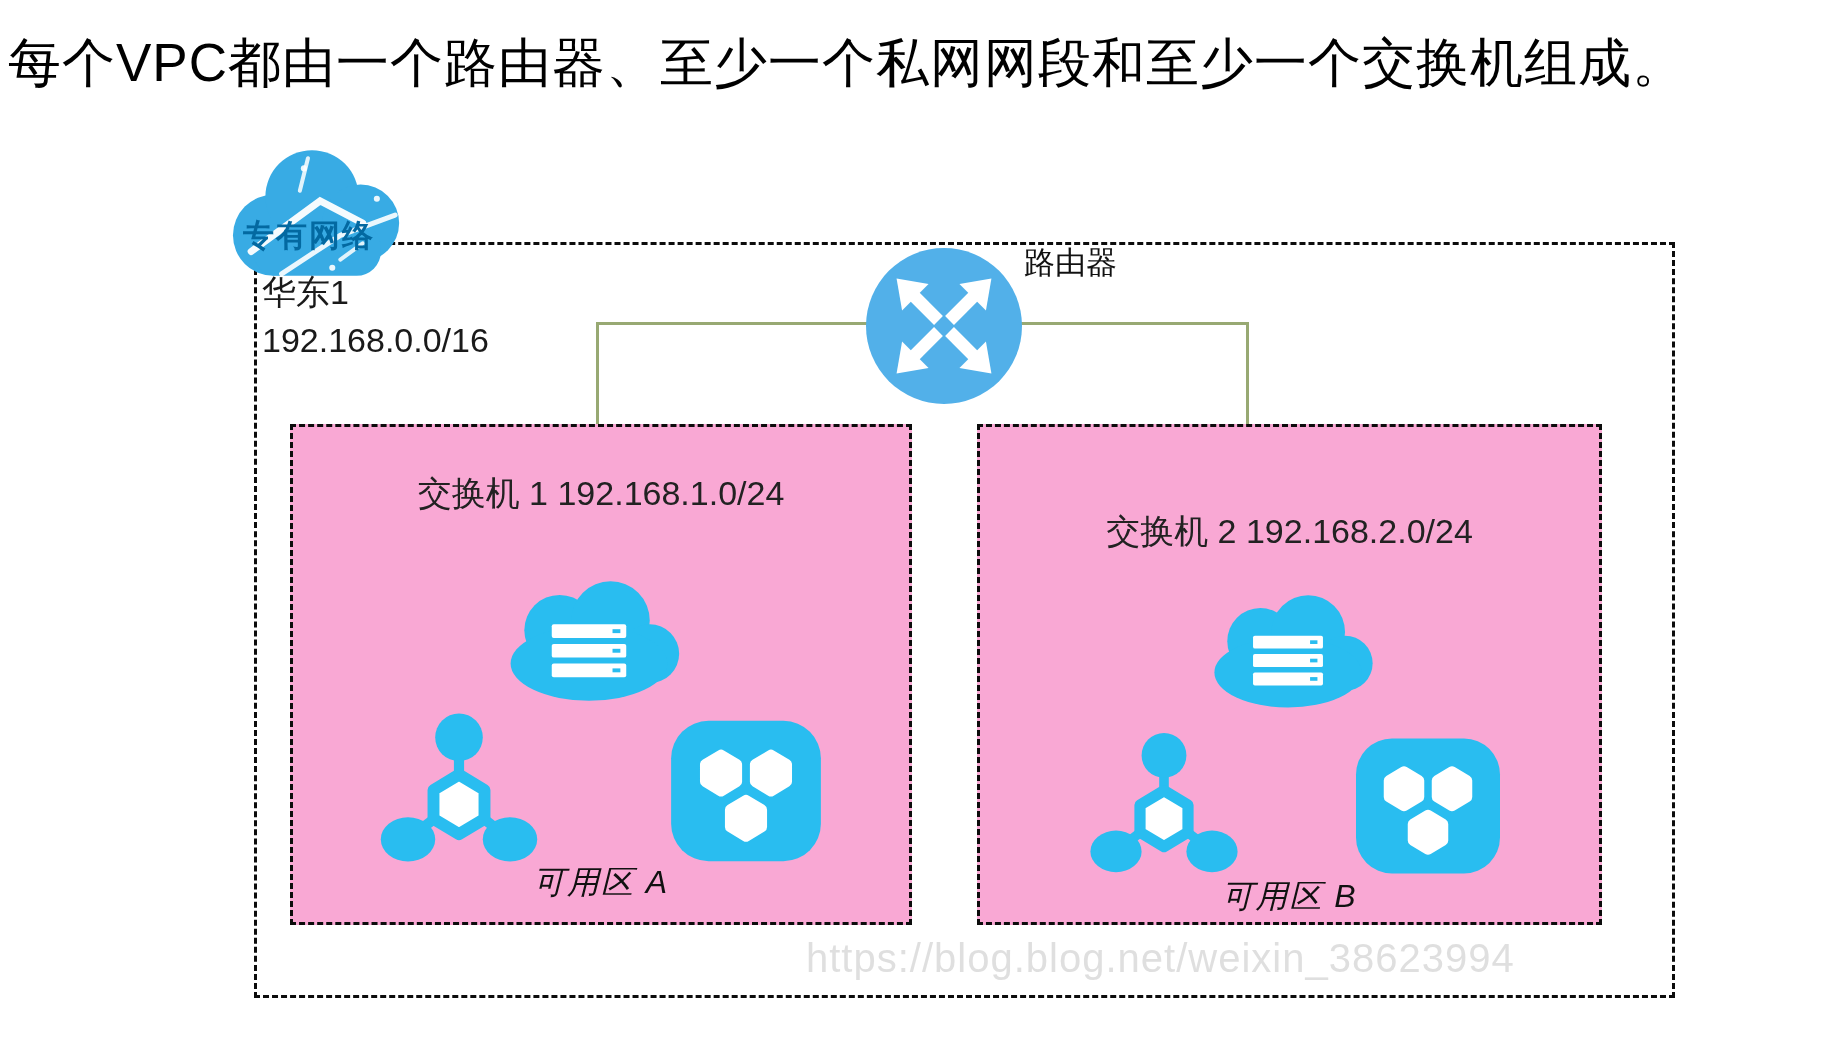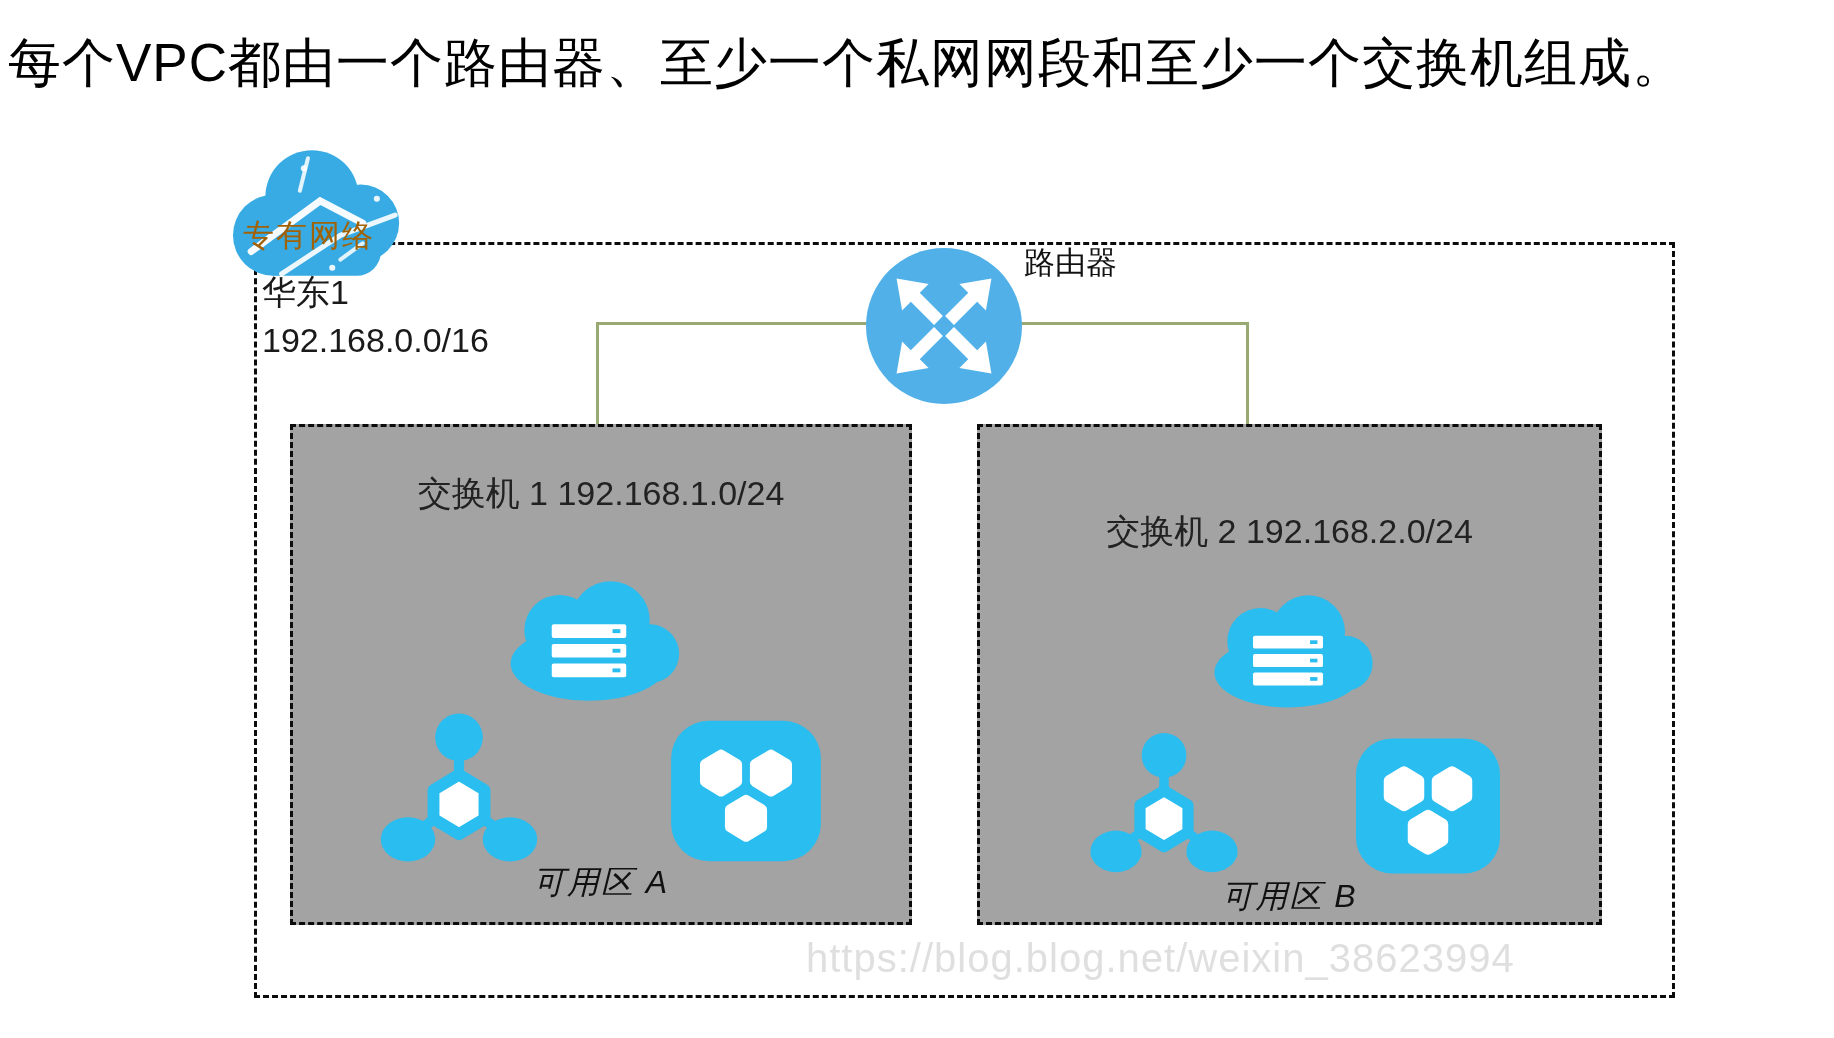--- a/index.html
+++ b/index.html
@@ -13,37 +13,37 @@
   }
   
   .outer-box{
     position:absolute;left:254px;top:242px;width:1421px;height:756px;
     border:3px dashed #0c0c0c;box-sizing:border-box;background:#fff;
   }
   
   .vpc-cloud{position:absolute;left:210px;top:138px;width:204px;height:152px;z-index:5;}
   .vpc-label{
     position:absolute;left:243px;top:215px;z-index:6;
-    font-size:31px;font-weight:normal;color:#a16207;letter-spacing:2px;
+    font-size:31px;font-weight:bold;color:#0369a1;letter-spacing:2px;
   }
   .region{
     position:absolute;left:262px;top:268px;z-index:6;
     font-size:34px;line-height:48px;color:#1a1a1a;
   }
   
   .conn{position:absolute;background:#98a973;z-index:1;}
   .conn-h{left:596px;top:322px;width:653px;height:3px;}
   .conn-vl{left:596px;top:322px;width:3px;height:103px;}
   .conn-vr{left:1246px;top:322px;width:3px;height:103px;}
   
   .router{position:absolute;left:866px;top:248px;width:156px;height:156px;z-index:2;}
   .router-label{position:absolute;left:1024px;top:242px;font-size:31px;color:#111;z-index:2;}
   
   .az{
-    position:absolute;border:3px dashed #0c0c0c;box-sizing:border-box;background:#a3a3a3;z-index:2;
+    position:absolute;border:3px dashed #0c0c0c;box-sizing:border-box;background:#f9a8d4;z-index:2;
   }
   .az-a{left:290px;top:424px;width:622px;height:501px;}
   .az-b{left:977px;top:424px;width:625px;height:501px;}
   .switch-label{position:absolute;left:0;width:100%;text-align:center;font-size:34px;color:#222;}
   .az-a .switch-label{top:44px;}
   .az-b .switch-label{top:82px;}
   .zone-label{position:absolute;left:0;width:100%;text-align:center;font-size:32px;color:#111;letter-spacing:2px;font-style:italic;}
   .az-a .zone-label{top:434px;}
   .az-b .zone-label{top:448px;}
   .icon{position:absolute;}

